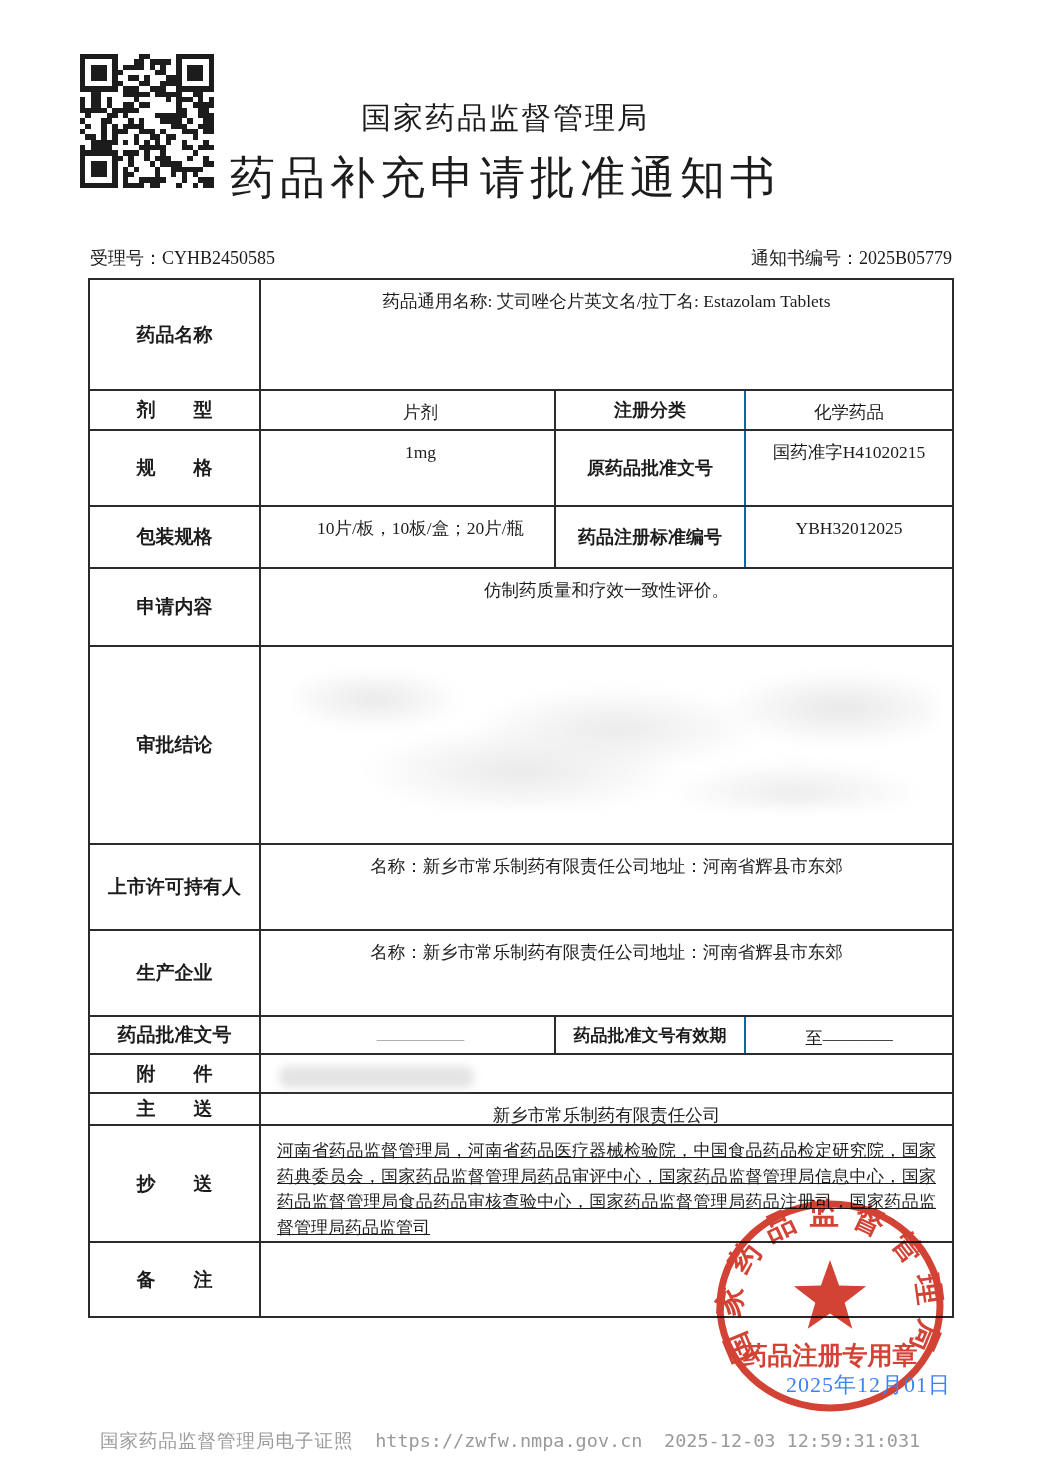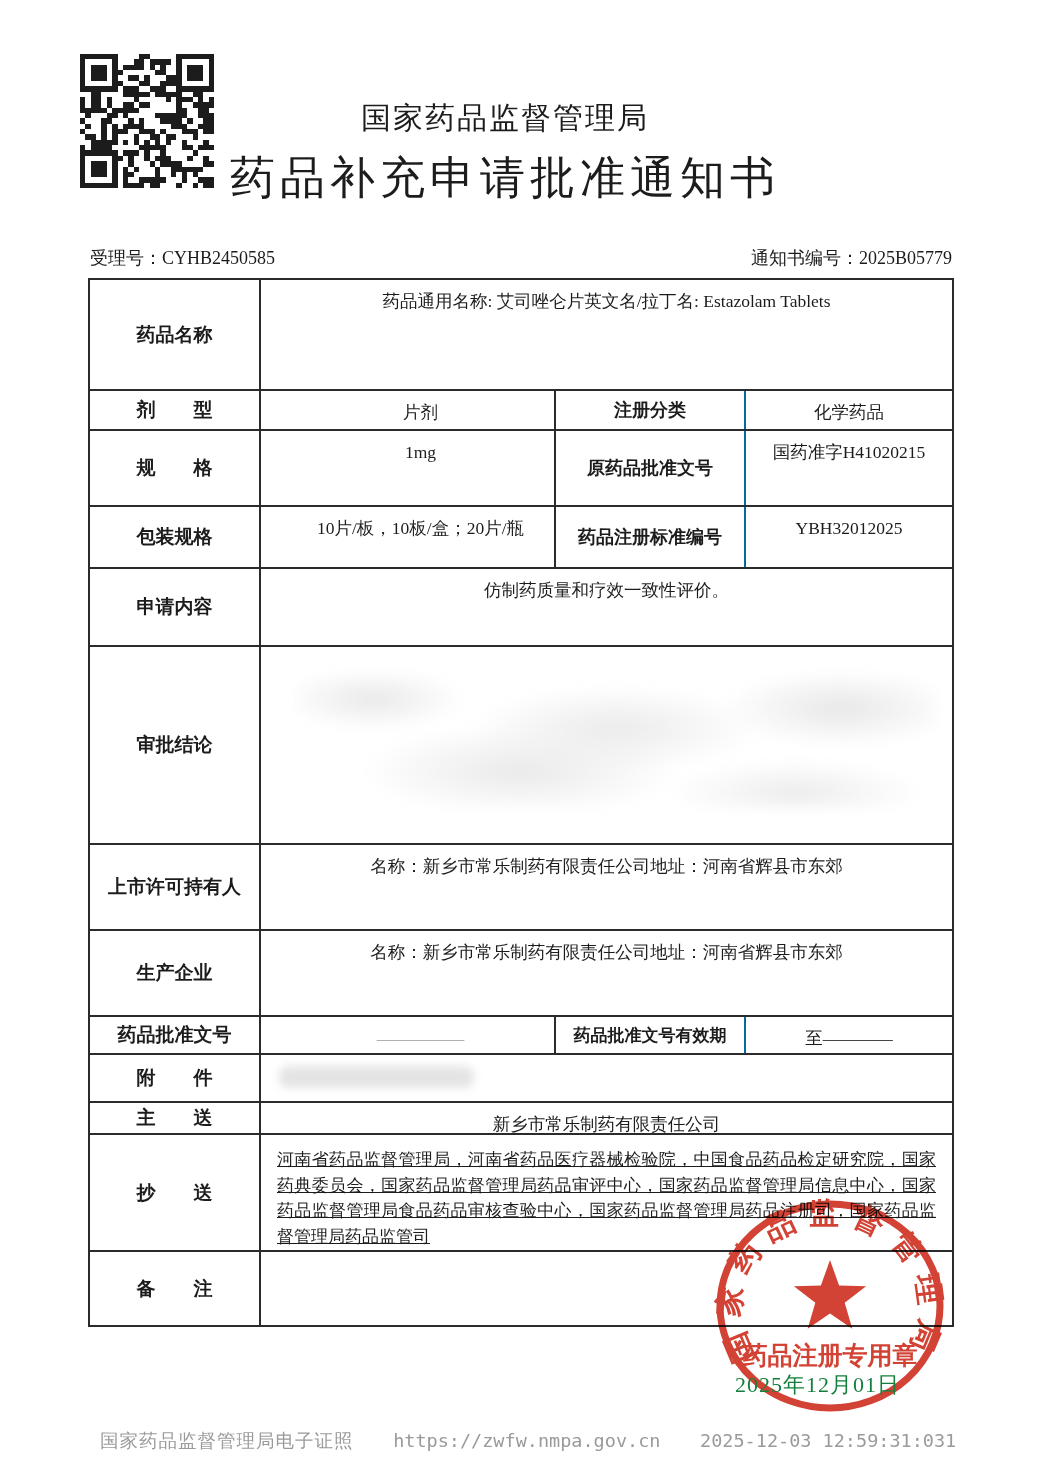--- a/index.html
+++ b/index.html
@@ -35,25 +35,25 @@
         radial-gradient(ellipse 130px 45px at 12% 18%, #d7d7d7, transparent 70%),
         radial-gradient(ellipse 210px 60px at 50% 40%, #dadada, transparent 70%),
         radial-gradient(ellipse 170px 55px at 85% 25%, #d4d4d4, transparent 70%),
         radial-gradient(ellipse 230px 65px at 35% 72%, #d8d8d8, transparent 70%),
         radial-gradient(ellipse 180px 45px at 78% 88%, #dddddd, transparent 70%);}
   .blur-smudge{position:absolute;left:18px;top:11px;width:195px;height:22px;background:#c4c4c4;
       filter:blur(4px);opacity:.45;border-radius:9px;}
 
   .seal{position:absolute;left:710px;top:1196px;width:240px;height:228px;
         mix-blend-mode:multiply;opacity:.93;}
-  .seal-date{position:absolute;left:735px;top:1370px;font-size:22px;letter-spacing:1px;color:#15803d;}
+  .seal-date{position:absolute;left:786px;top:1370px;font-size:22px;letter-spacing:1px;color:#3b82f6;}
 
   .footer{position:absolute;left:100px;top:1428px;font-size:18.5px;color:#9a9a9a;
           white-space:nowrap;letter-spacing:1px;}
-  .footer .gap{margin-left:34px;}
+  .footer .gap{margin-left:16px;}
   .mono{font-family:"DejaVu Sans Mono","Liberation Mono",monospace;letter-spacing:0;}
 </style>
 </head>
 <body>
 
 <div class="page">
 
   <svg id="qr" class="qr" viewBox="0 0 25 25" shape-rendering="crispEdges">
       <g fill="#1c1c1c">
         <rect x="11" y="0" width="1" height="1"></rect>
@@ -367,21 +367,21 @@
       </div>
     </div>
 
     <div class="trow" style="height:38px">
       <div class="cell lbl">药品批准文号</div>
       <div class="cell val v1 dash-light">—————</div>
       <div class="cell lbl2" style="font-size:17px">药品批准文号有效期</div>
       <div class="cell val">至————</div>
     </div>
 
-    <div class="trow" style="height:48px">
+    <div class="trow" style="height:39px">
       <div class="cell lbl">附　　件</div>
       <div class="cell val">
         <div class="blur-smudge"></div>
       </div>
     </div>
 
     <div class="trow" style="height:32px">
       <div class="cell lbl">主　　送</div>
       <div class="cell val">新乡市常乐制药有限责任公司</div>
     </div>

